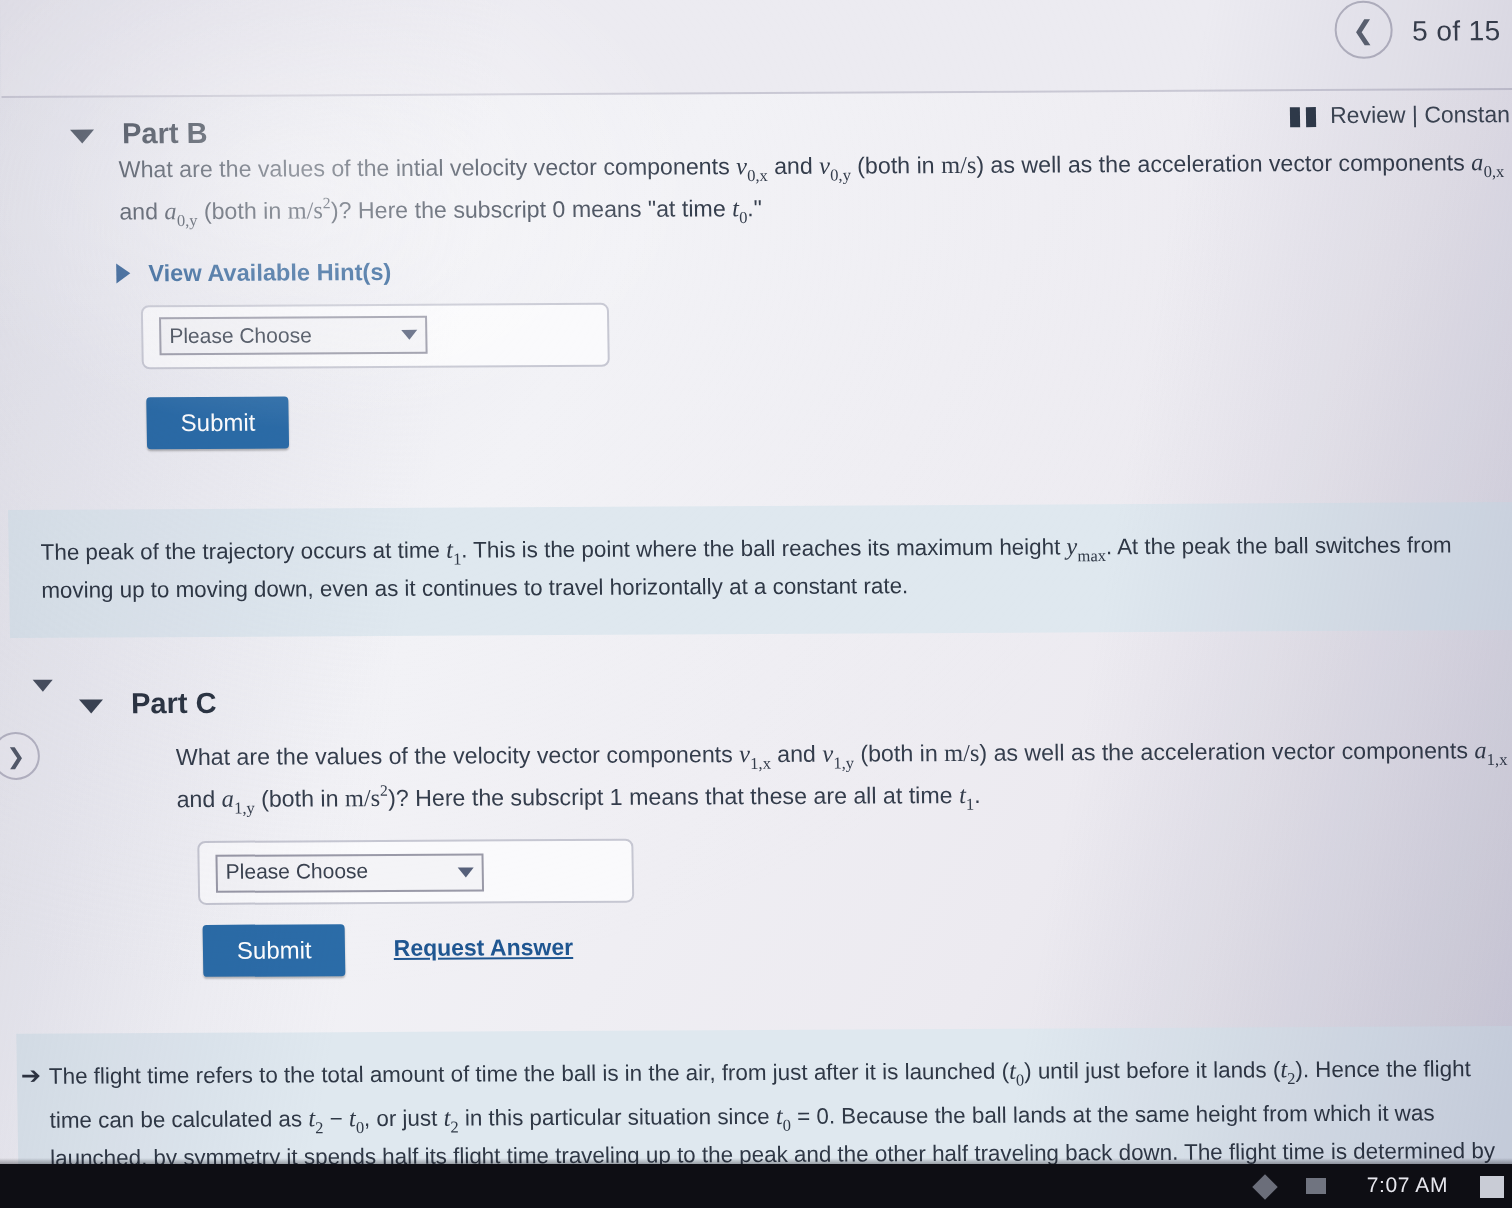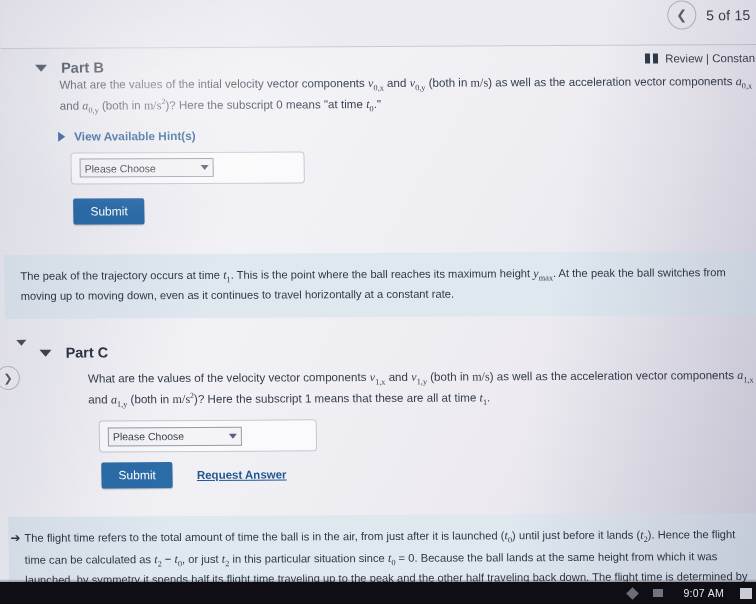--- a/index.html
+++ b/index.html
@@ -258,16 +258,16 @@
 
     <div class="glare"></div>
   </div>
 
   <div class="wash"></div>
 
   <div class="taskbar-left-fade"></div>
   <div class="taskbar">
     <span class="tb-ic"></span>
     <span class="tb-ic2"></span>
-    <span class="clock">9:07 AM</span>
+    <span class="clock">7:07 AM</span>
     <span class="tb-right"></span>
   </div>
 </div>
 
 </body></html>

